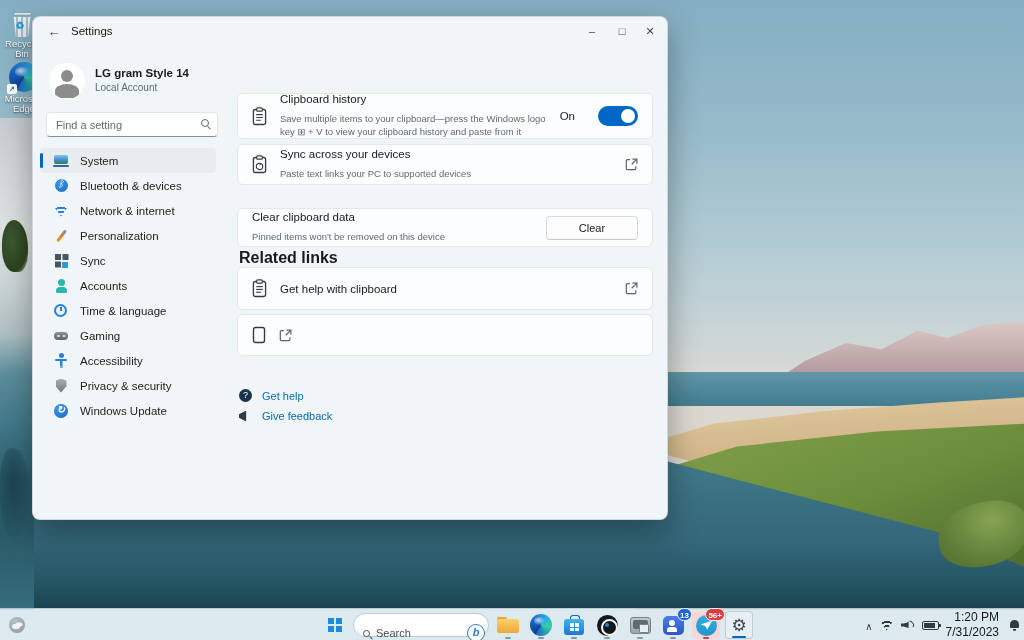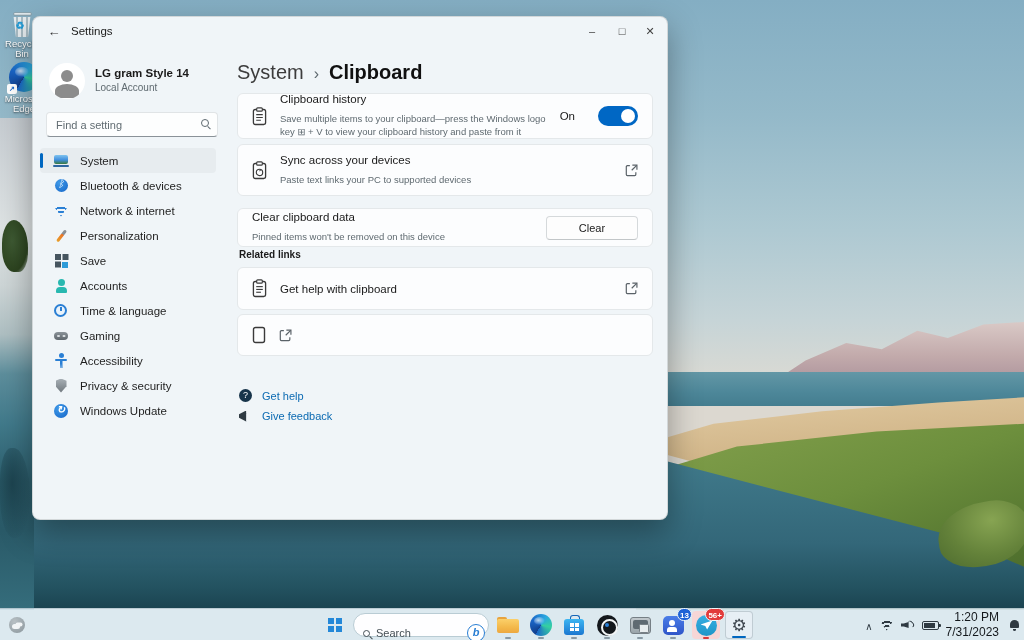--- a/index.html
+++ b/index.html
@@ -110,25 +110,25 @@
 
   
   .crumb{position:absolute;left:204px;top:44px;font-size:20px;color:#3c3c3c}
   .crumb b{color:#101010}
   .crumb .sep{color:#5f6a70;font-size:16px;margin:0 10px}
   .card{position:absolute;left:204px;width:416px;background:#fcfdfe;border:1px solid #e4e8ea;border-radius:6px;display:flex;align-items:center;padding:0 14px;gap:13px}
   .card .tx{flex:1}
   .card .t1{font-size:11.5px;color:#1a1a1a}
   .card .t2{font-size:9.5px;color:#5f6a70;line-height:1.32;margin-top:8px}
   .c1{top:76px;height:46px}
-  .c2{top:127px;height:52px}
+  .c2{top:127px;height:41px}
   .c3{top:191px;height:39px}
   .c4{top:250px;height:43px}
   .c5{top:297px;height:42px}
-  .rel-h{position:absolute;left:206px;top:232px;font-size:10px;font-weight:bold;color:#1a1a1a}
+  .rel-h{position:absolute;left:206px;top:232px;font-size:16px;font-weight:bold;color:#1a1a1a}
 
   .onlbl{font-size:11.5px;color:#1a1a1a;margin-right:10px}
   .tog{width:40px;height:20px;border-radius:10px;background:#0067c4;position:relative;flex:none}
   .tog::after{content:"";position:absolute;right:3px;top:3px;width:14px;height:14px;border-radius:50%;background:#fff}
   .clearbtn{width:92px;height:24px;background:#fdfdfd;border:1px solid #d5d9db;border-bottom-color:#c2c6c8;border-radius:4px;
     font-size:11px;color:#1a1a1a;text-align:center;line-height:22px;flex:none}
 
   .flink{position:absolute;left:206px;display:flex;align-items:center;gap:10px}
   .fl1{top:372px}.fl2{top:393px}
   .flink .lt{font-size:11px;color:#0b6ab2}
@@ -275,21 +275,21 @@
       <span class="si si-pers">
           <i class="a"></i>
         </span>
       <span>Personalization</span>
     </div>
     <div class="nit">
       <span class="si si-apps">
           <i class="a"></i>
           <i class="b"></i>
         </span>
-      <span>Save</span>
+      <span>Sync</span>
     </div>
     <div class="nit">
       <span class="si si-acct2">
           <i class="a"></i>
           <i class="b"></i>
         </span>
       <span>Accounts</span>
     </div>
     <div class="nit">
       <span class="si si-time">
@@ -320,23 +320,20 @@
       <span>Privacy &amp; security</span>
     </div>
     <div class="nit">
       <span class="si si-upd">
           <i class="a"></i>
         </span>
       <span>Windows Update</span>
     </div>
   </div>
 
-  <div class="crumb">
-    <span>System</span><span class="sep">›</span><b>Clipboard</b>
-  </div>
 
   <div class="card c1">
     <svg width="15" height="19" viewBox="0 0 16 20">
       <rect x="1.5" y="2.5" width="13" height="16" rx="2" fill="none" stroke="#3a3a3a" stroke-width="1.4"></rect>
       <rect x="5" y="0.8" width="6" height="3.4" rx="1" fill="#fcfdfe" stroke="#3a3a3a" stroke-width="1.2"></rect>
       <line x1="4.5" y1="8" x2="11.5" y2="8" stroke="#3a3a3a" stroke-width="1.2"></line>
       <line x1="4.5" y1="11" x2="11.5" y2="11" stroke="#3a3a3a" stroke-width="1.2"></line>
       <line x1="4.5" y1="14" x2="9.5" y2="14" stroke="#3a3a3a" stroke-width="1.2"></line>
     </svg>
     <div class="tx">

